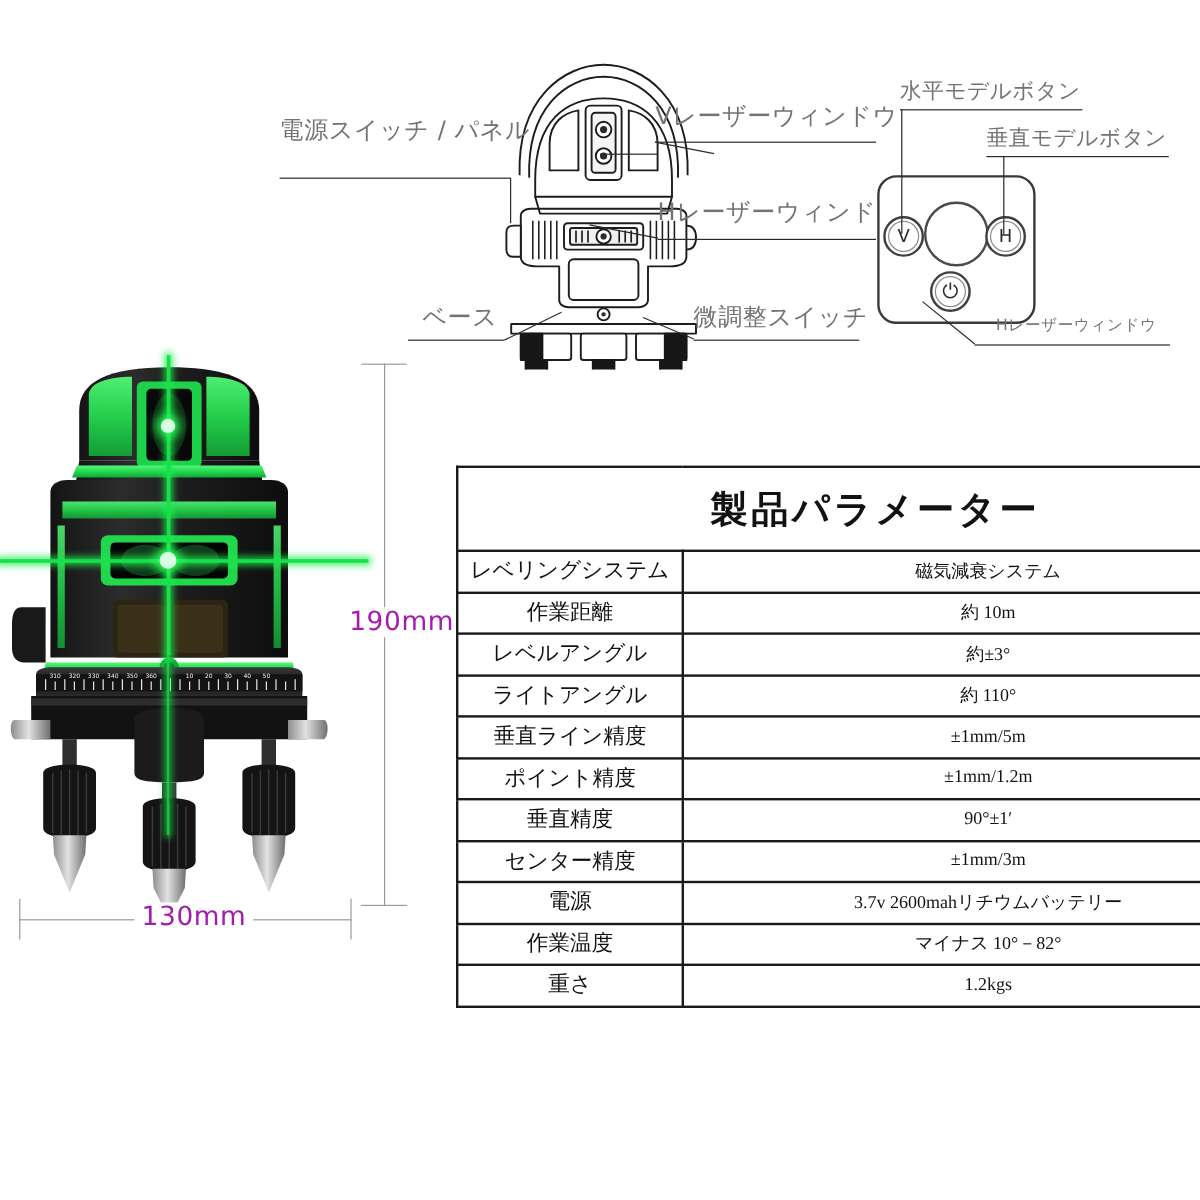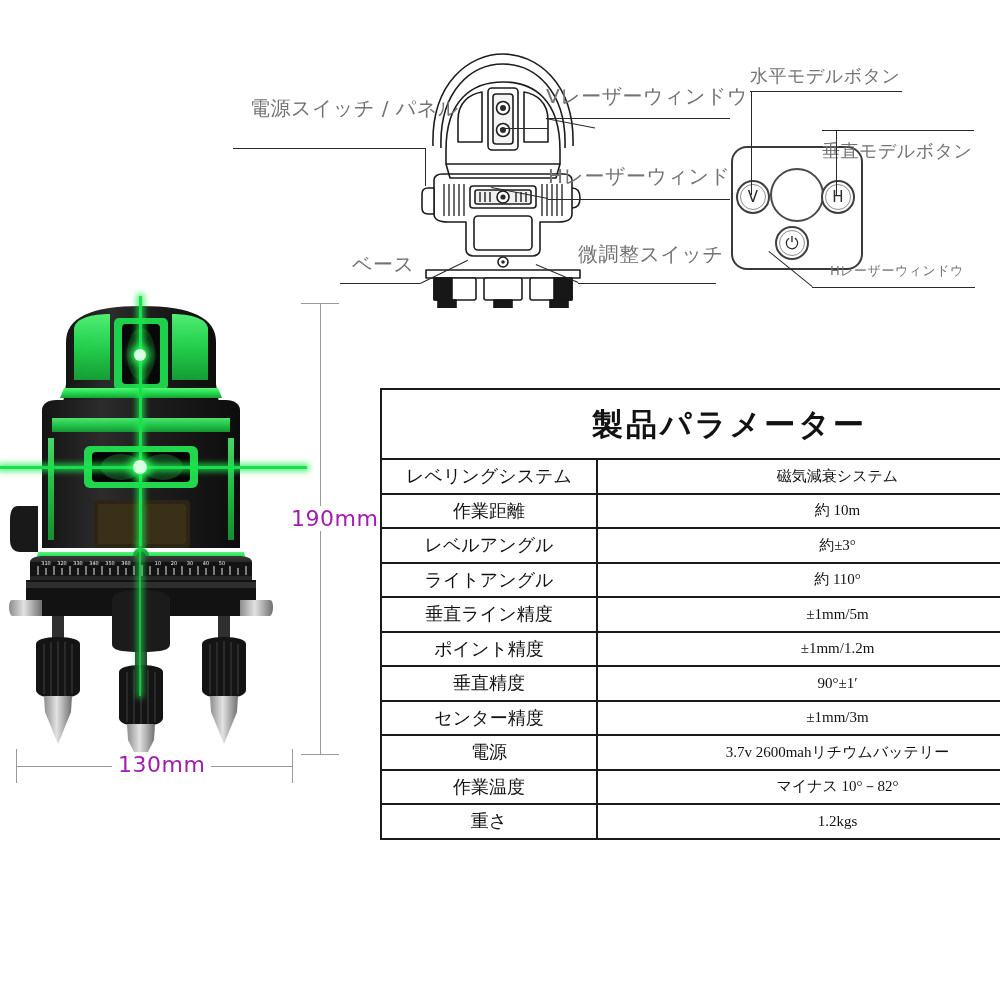--- a/index.html
+++ b/index.html
@@ -74,21 +74,21 @@
     border-collapse:collapse;
     background:#fff;
   }
   #spec-table td{
     border:2px solid #1a1a1a;
     text-align:center;
     vertical-align:middle;
     color:#121212;
     font-family:"DejaVu Sans","Liberation Sans",sans-serif;
   }
-  #spec-table td.label{width:186px;font-size:18px;padding:5px 14px;line-height:1.25;}
+  #spec-table td.label{width:186px;font-size:18px;padding:5px 0;line-height:1.25;}
   #spec-table td.value{font-size:15px;padding:5px 2px;font-family:Liberation Serif, serif;}
   #spec-table td.title{
     font-size:31px;font-weight:bold;letter-spacing:3px;
     padding:14px 0 12px;
   }
 
   
   #photo{position:absolute;left:8px;top:300px;width:290px;height:470px;}
   .laser-line{position:absolute;background:#17e04a;box-shadow:0 0 6px 2px rgba(30,235,80,.85);}
   .laser-dot{position:absolute;border-radius:50%;background:#d9ffe2;box-shadow:0 0 9px 4px rgba(40,255,90,.95);}
@@ -179,56 +179,56 @@
           <path d="M42 276 L56 276 L51 292 L47 292 Z" fill="#fff"></path>
           <rect x="96" y="262" width="18" height="14" fill="#171717" stroke="#171717"></rect>
           <path d="M98 276 L112 276 L107 292 L103 292 Z" fill="#fff"></path>
           <rect x="152" y="262" width="18" height="14" fill="#171717" stroke="#171717"></rect>
           <path d="M154 276 L168 276 L163 292 L159 292 Z" fill="#fff"></path>
         </g>
       </g>
     </svg>
   </div>
 
-  <div class="callout big" style="left:250px;top:95px;text-align:right;">電源スイッチ / パネル</div>
+  <div class="callout big" style="left:233px;top:95px;text-align:right;">電源スイッチ / パネル</div>
   <div class="lead-h" style="left:233px;top:148px;width:192px;"></div>
   <div class="lead-v" style="left:425px;top:148px;height:38px;"></div>
 
   <div class="callout big" style="left:546px;top:83px;">Vレーザーウィンドウ</div>
   <div class="lead-h" style="left:546px;top:118px;width:184px;"></div>
   <div class="lead-d" style="left:546px;top:118px;width:50px;transform:rotate(11deg);"></div>
   <div class="lead-h" style="left:500px;top:128px;width:48px;"></div>
 
   <div class="callout big" style="left:548px;top:163px;">Hレーザーウィンドウ</div>
   <div class="lead-h" style="left:548px;top:199px;width:182px;"></div>
   <div class="lead-d" style="left:548px;top:199px;width:58px;transform:rotate(191deg);"></div>
 
   <div class="callout big" style="left:352px;top:251px;">ベース</div>
   <div class="lead-h" style="left:340px;top:283px;width:80px;"></div>
   <div class="lead-d" style="left:420px;top:283px;width:53px;transform:rotate(-26deg);"></div>
 
-  <div class="callout big" style="left:578px;top:241px;">微調整スイッチ</div>
+  <div class="callout big" style="left:578px;top:251px;">微調整スイッチ</div>
   <div class="lead-h" style="left:578px;top:283px;width:138px;"></div>
   <div class="lead-d" style="left:578px;top:283px;width:46px;transform:rotate(203deg);"></div>
 
   <div class="panel-box" style="left:731px;top:146px;width:128px;height:120px;"></div>
 
   <div class="pcircle" style="left:770px;top:168px;width:50px;height:50px;"></div>
 
   <div class="pbtn ring" style="left:736px;top:180px;width:30px;height:30px;">V</div>
 
   <div class="pbtn ring" style="left:821px;top:180px;width:30px;height:30px;">H</div>
 
   <div class="pbtn ring" style="left:775px;top:226px;width:30px;height:30px;font-size:17px;">⏻</div>
 
   <div class="callout mid" style="left:750px;top:64px;">水平モデルボタン</div>
   <div class="lead-h" style="left:750px;top:91px;width:152px;"></div>
   <div class="lead-v" style="left:751px;top:91px;height:104px;"></div>
 
-  <div class="callout mid" style="left:822px;top:103px;margin-top:36px;">垂直モデルボタン</div>
+  <div class="callout mid" style="left:822px;top:103px;">垂直モデルボタン</div>
   <div class="lead-h" style="left:822px;top:130px;width:152px;"></div>
   <div class="lead-v" style="left:836px;top:130px;height:65px;"></div>
 
   <div class="callout sml" style="left:830px;top:262px;">Hレーザーウィンドウ</div>
   <div class="lead-h" style="left:812px;top:287px;width:163px;"></div>
   <div class="lead-d" style="left:812px;top:287px;width:56px;transform:rotate(219deg);"></div>
 
   <div id="photo">
     <svg width="290" height="470" viewBox="0 0 290 470">
       <defs>

